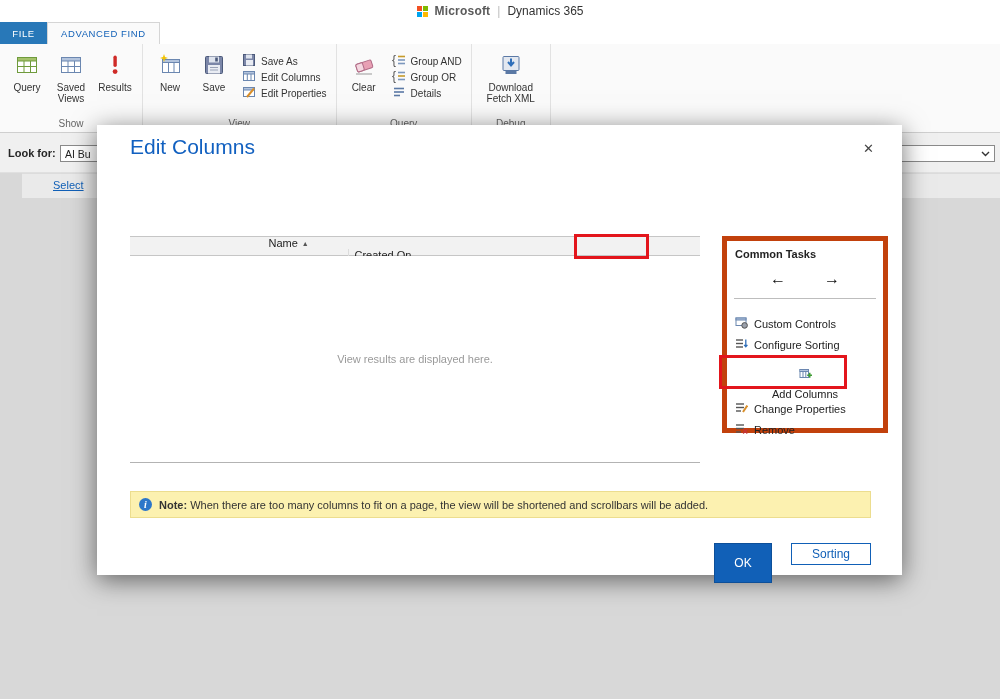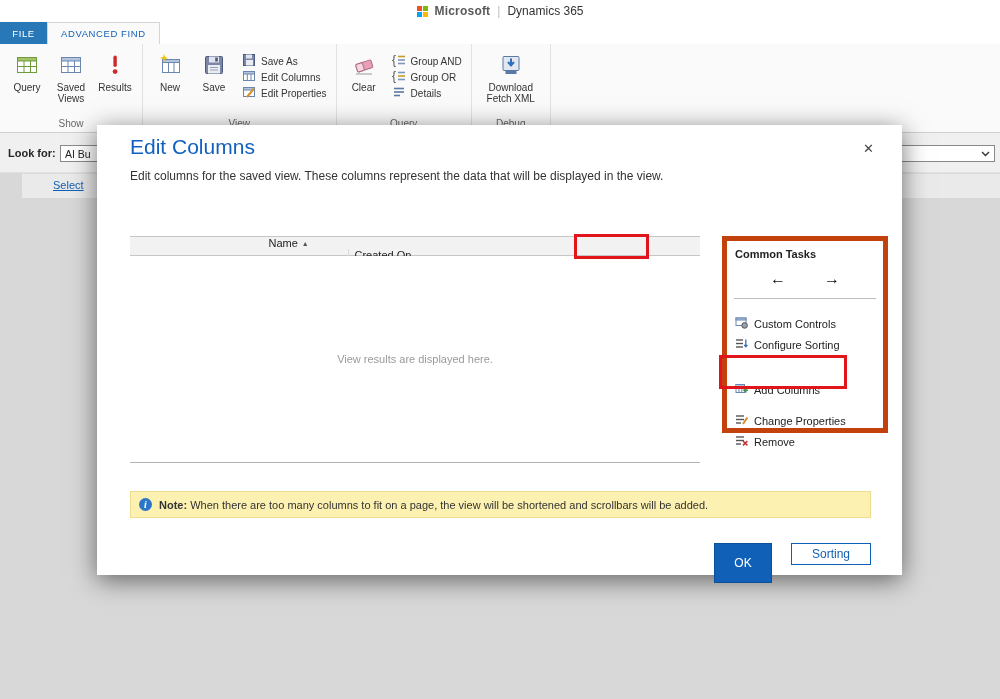--- a/index.html
+++ b/index.html
@@ -65,21 +65,21 @@
   .grid-empty { font-size:11px; color:#9a9a9a; }
 
   
   .tasks-box { position:absolute; left:625px; top:111px; width:166px; height:197px; border:5px solid #c2410c; background:#fff; font-size:11px; color:#222; }
   .ct-title { padding:7px 8px 0; font-weight:bold; font-size:11px; }
   .ct-arrows { height:38px; display:flex; align-items:center; justify-content:center; gap:38px; font-size:16px; font-weight:bold; color:#111; }
   .ct-arrow { cursor:pointer; }
   .ct-divider { border-top:1px solid #bdbdbd; margin:0 7px; }
   .ct-items { position:absolute; left:0; right:0; top:72px; }
   .ct-item { height:21px; display:flex; align-items:center; gap:6px; padding:0 8px; cursor:pointer; white-space:nowrap; }
-  .ct-item:nth-child(3){ margin-top:24px; }
+  .ct-item:nth-child(3){ margin-top:12px;flex-direction:column; }
   .ct-item:nth-child(4){ margin-top:10px; }
 
   
   .note-bar { position:absolute; left:33px; top:366px; width:741px; height:27px; background:#fcf1b0; border:1px solid #ecdd8f; display:flex; align-items:center; gap:7px; padding:0 8px; font-size:11px; color:#333; }
   .info-icon { width:13px; height:13px; border-radius:50%; background:#2c76c9; color:#fff; font-family:"Liberation Serif", serif; font-style:italic; font-weight:bold; font-size:10px; display:flex; align-items:center; justify-content:center; flex:0 0 13px; }
   .note-label { font-weight:bold; }
 
   
   .btn-ok { position:absolute; left:617px; top:418px; width:58px; height:40px; background:#1160b7; color:#fff; font-size:12px; border:1px solid #0d4f99; display:flex; align-items:center; justify-content:center; cursor:pointer; }
   .btn-cancel { position:absolute; left:694px; top:418px; width:80px; height:22px; background:#fff; color:#1160b7; font-size:12px; border:1px solid #1160b7; display:flex; align-items:center; justify-content:center; cursor:pointer; }
@@ -300,21 +300,20 @@
       </span>
     </div>
   </div>
 
   <div class="select-bar">
     <span class="select-link">Select</span>
   </div>
 
   <div class="modal">
     <div class="dlg-title">Edit Columns</div>
-    <div class="dlg-sub">Edit columns for the saved view. These columns represent the data that will be displayed in the view.</div>
     <div class="dlg-close">✕</div>
 
     <div class="grid-header">
       <div class="gh-cell gh-name">
         <span>Name</span>
         <span class="sort-asc">▲</span>
       </div>
       <div class="gh-cell gh-created">
         <span>Created On</span>
       </div>

